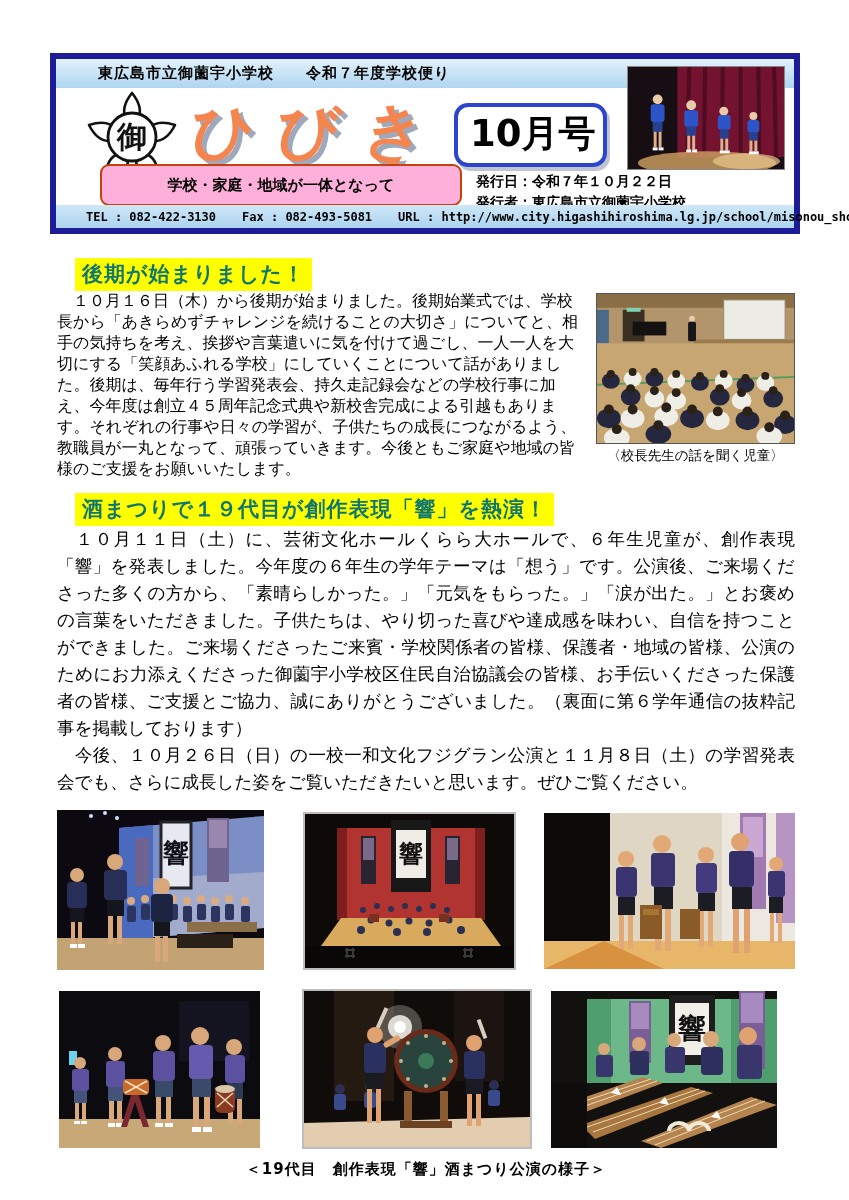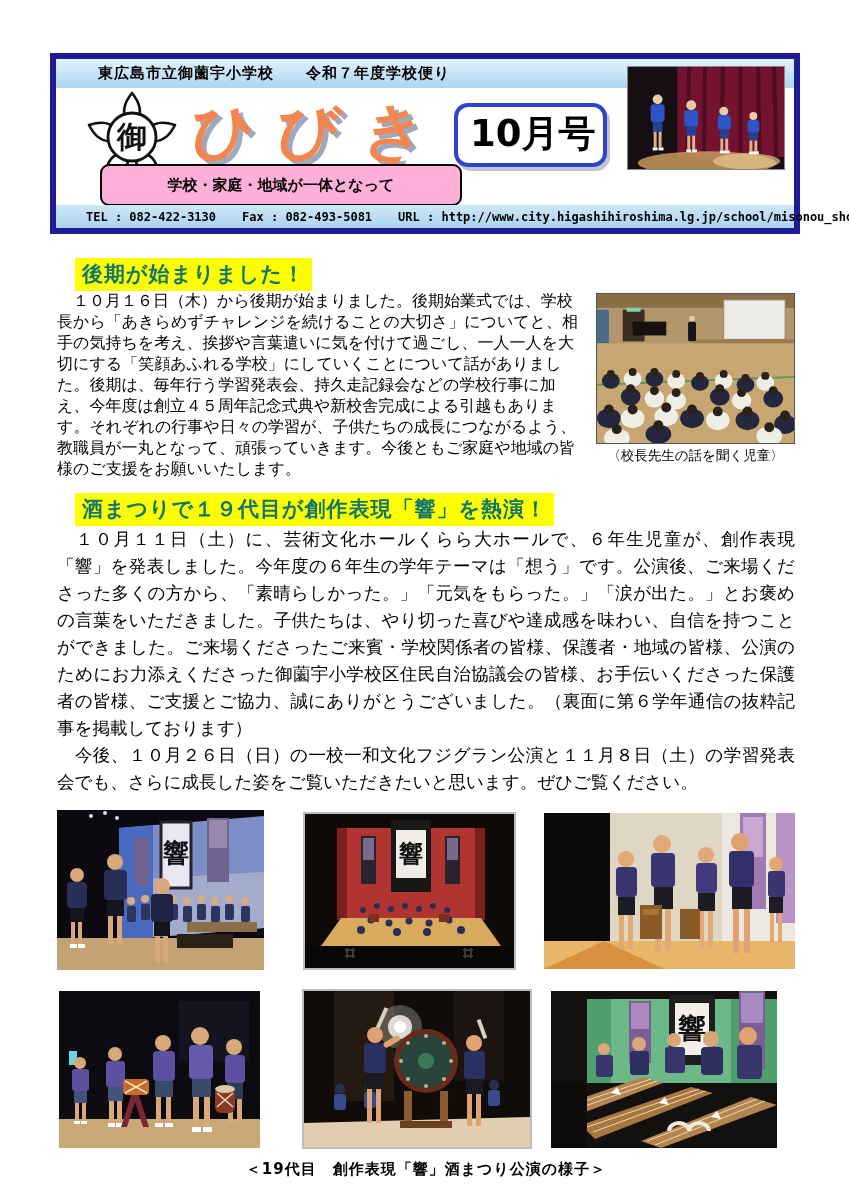--- a/index.html
+++ b/index.html
@@ -32,21 +32,21 @@
     background:#fff; border:4px solid #2b46cc; border-radius:14px;
     padding:2px 7px 4px 12px; font-size:37px; font-weight:bold; color:#000;
     box-shadow:3px 4px 0 rgba(140,150,170,.55); white-space:nowrap;
   }
   .header-photo {
     position:absolute; right:9px; top:7px; width:158px; height:104px;
     border:1px solid #888; background:#150d12;
   }
   .motto-box {
     position:absolute; left:44px; top:105px; width:362px; height:42px;
-    background:#ffb0da; border:2px solid #000000; border-radius:9px;
+    background:#ffb0da; border:2px solid #c2410c; border-radius:9px;
     display:flex; flex-direction:row; justify-content:center; align-items:center;
     font-size:15px; font-weight:bold; line-height:19px; color:#000; white-space:nowrap;
   }
   .publish-info {
     position:absolute; left:420px; top:112px; font-size:14px; font-weight:bold;
     line-height:21px; white-space:nowrap;
   }
   .contact-strip {
     position:absolute; left:0; bottom:0; width:100%; height:23px;
     background:linear-gradient(to bottom,#cfe7f8,#acd3ef);
@@ -165,20 +165,24 @@
               <rect x="7.5" y="40" width="5" height="3" fill="#fff"></rect>
           </g>
         </g>
       </svg>
     </div>
 
     <div class="motto-box">
       <span>学校・家庭・地域が一体となって</span>
     </div>
 
+    <div class="publish-info">
+      <div>発行日：令和７年１０月２２日</div>
+      <div>発行者：東広島市立御薗宇小学校</div>
+    </div>
 
     <div class="contact-strip">
       <span>TEL : 082-422-3130</span>
       <span>Fax : 082-493-5081</span>
       <a href="#">URL : http://www.city.higashihiroshima.lg.jp/school/misonou_sho/</a>
     </div>
   </div>
 </div>
 
 <div class="page-body">

